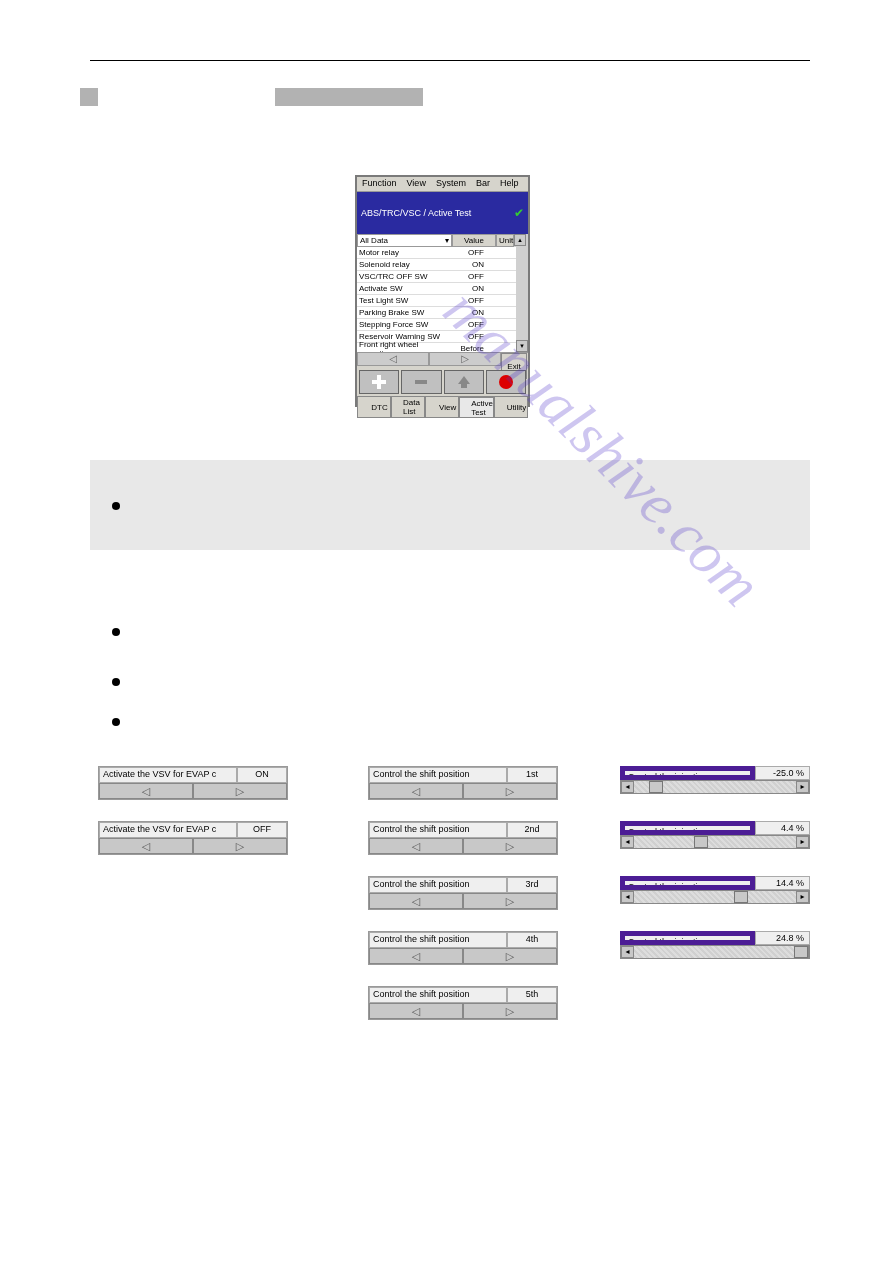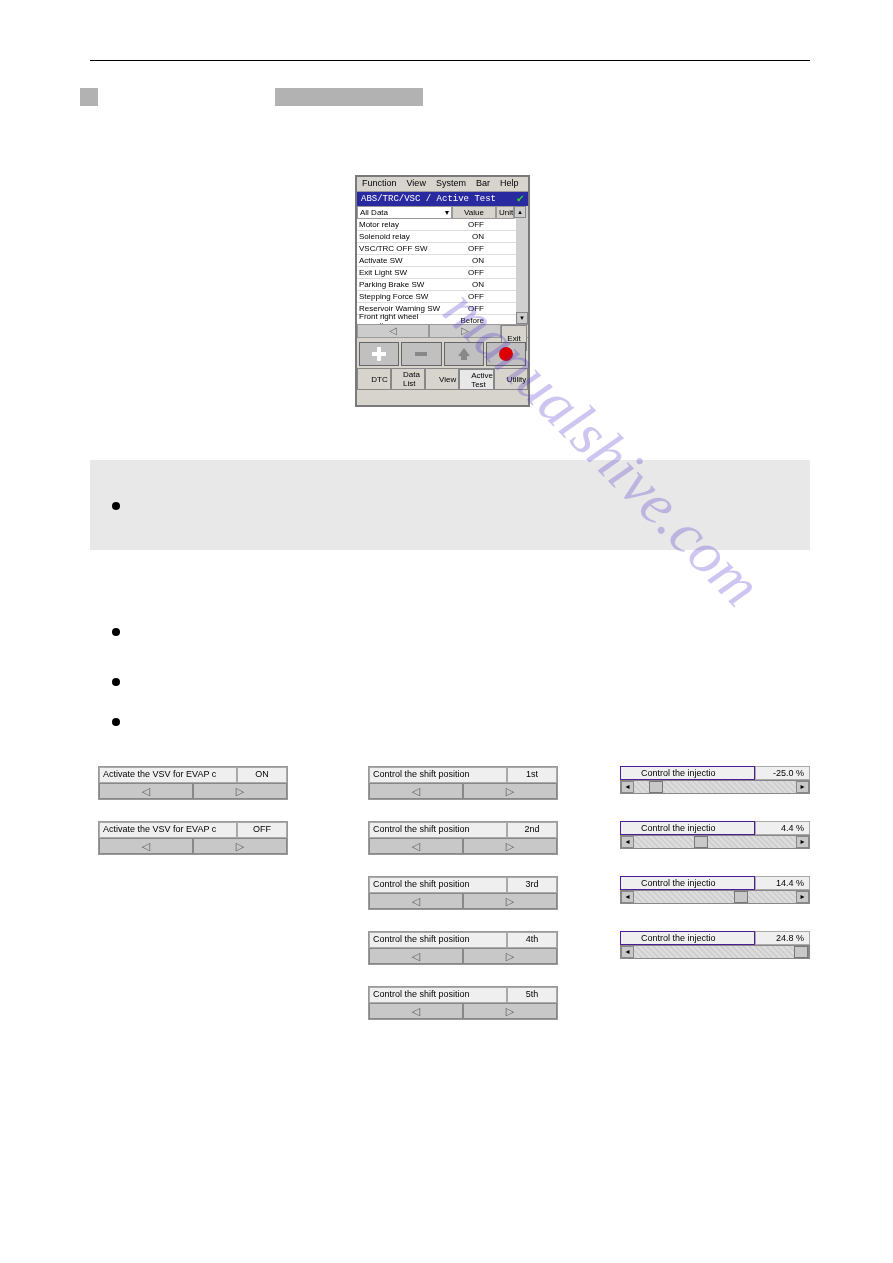--- a/index.html
+++ b/index.html
@@ -18,21 +18,21 @@
   .sec-num { position:absolute; left:80px; top:88px; width:18px; height:18px; background:#b2b2b2; }
   .sec-title { position:absolute; left:275px; top:88px; width:148px; height:18px; background:#b2b2b2; }
 
   
   .panel {
     position:absolute; left:355px; top:175px; width:175px; height:232px;
     border:2px solid #7a7a7a; background:#d6d4cc;
   }
   .menubar { display:flex; background:#d6d4cc; height:15px; font-size:9px; border-bottom:1px solid #999; }
   .menubar span { padding:1px 5px; }
-  .panel-title { background:#2a2aa0; color:#fff; font-size:9px; padding:2px 4px; display:flex; justify-content:space-between; align-items:center;font-family:Liberation Mono, monospace; }
+  .panel-title { background:#2a2aa0; color:#fff; font-size:9px; padding:16px 4px; display:flex; justify-content:space-between; align-items:center; }
   .green-dot { color:#3c3; font-size:12px; line-height:9px; }
   .datarow { display:flex; align-items:center; height:12px; font-size:8px; background:#fff; border-bottom:1px solid #ddd; }
   .dropdown { border:1px solid #999; background:#fff; font-size:8px; height:13px; display:flex; align-items:center; justify-content:space-between; padding:0 2px; }
   .headrow { display:flex; font-size:8px; background:#d0d0d0; height:13px; }
   .headrow .hcell { border:1px solid #999; padding:1px 2px; text-align:center; background:#d6d4cc; }
   .name-col { width:95px; padding-left:2px; }
   .val-col { width:35px; text-align:right; padding-right:3px; }
   .unit-col { width:18px; }
   .scrollbtn { width:12px; height:12px; background:#ccc; border:1px solid #888; font-size:7px; text-align:center; line-height:9px; }
   .table-body { background:#fff; height:105px; overflow:hidden; position:relative; }
@@ -81,21 +81,21 @@
   .ctrl .toprow { display:flex; height:16px; font-size:9px; background:#d6d4cc; }
   .ctrl .label { flex:1; background:#efefef; border:1px solid #aaa; padding:1px 3px; white-space:nowrap; overflow:hidden; }
   .ctrl .value { width:50px; background:#efefef; border:1px solid #aaa; text-align:center; padding:1px 2px; }
   .ctrl .arrowbar { display:flex; height:16px; }
   .ctrl .arrowbar .ab { flex:1; border:1px solid #888; background:#c8c8c8; text-align:center; font-size:11px; line-height:14px; color:#555; }
 
   .slider-ctrl {
     position:absolute; width:190px;
   }
   .slider-ctrl .toprow { display:flex; height:14px; font-size:9px; }
-  .slider-ctrl .label { flex:1; background:#efefef; border:1px solid #4c1d95; padding:1px 20px; white-space:nowrap; overflow:hidden; }
+  .slider-ctrl .label { flex:1; background:#efefef; border:5px solid #4c1d95; padding:1px 3px; white-space:nowrap; overflow:hidden; }
   .slider-ctrl .value { width:55px; background:#efefef; border:1px solid #aaa; text-align:right; padding:1px 5px; }
   .slider-ctrl .track { height:14px; border:1px solid #888; background:repeating-linear-gradient(45deg,#ddd,#ddd 2px,#d0d0d0 2px,#d0d0d0 4px); position:relative; display:flex; }
   .slider-ctrl .sbtn { width:13px; height:100%; background:#c8c8c8; border:1px solid #888; font-size:8px; text-align:center; line-height:10px; }
   .slider-ctrl .thumb { position:absolute; top:0; width:14px; height:100%; background:#c8c8c8; border:1px solid #777; }
 
   
   .colA { left:98px; }
   .colB { left:368px; }
   .colC { left:620px; }
 </style>
@@ -148,21 +148,21 @@
           <div class="name-col">VSC/TRC OFF SW</div>
           <div class="val-col">OFF</div>
           <div class="unit-col"></div>
         </div>
         <div class="datarow">
           <div class="name-col">Activate SW</div>
           <div class="val-col">ON</div>
           <div class="unit-col"></div>
         </div>
         <div class="datarow">
-          <div class="name-col">Exit Light SW</div>
+          <div class="name-col">Test Light SW</div>
           <div class="val-col">OFF</div>
           <div class="unit-col"></div>
         </div>
         <div class="datarow">
           <div class="name-col">Parking Brake SW</div>
           <div class="val-col">ON</div>
           <div class="unit-col"></div>
         </div>
         <div class="datarow">
           <div class="name-col">Stepping Force SW</div>

